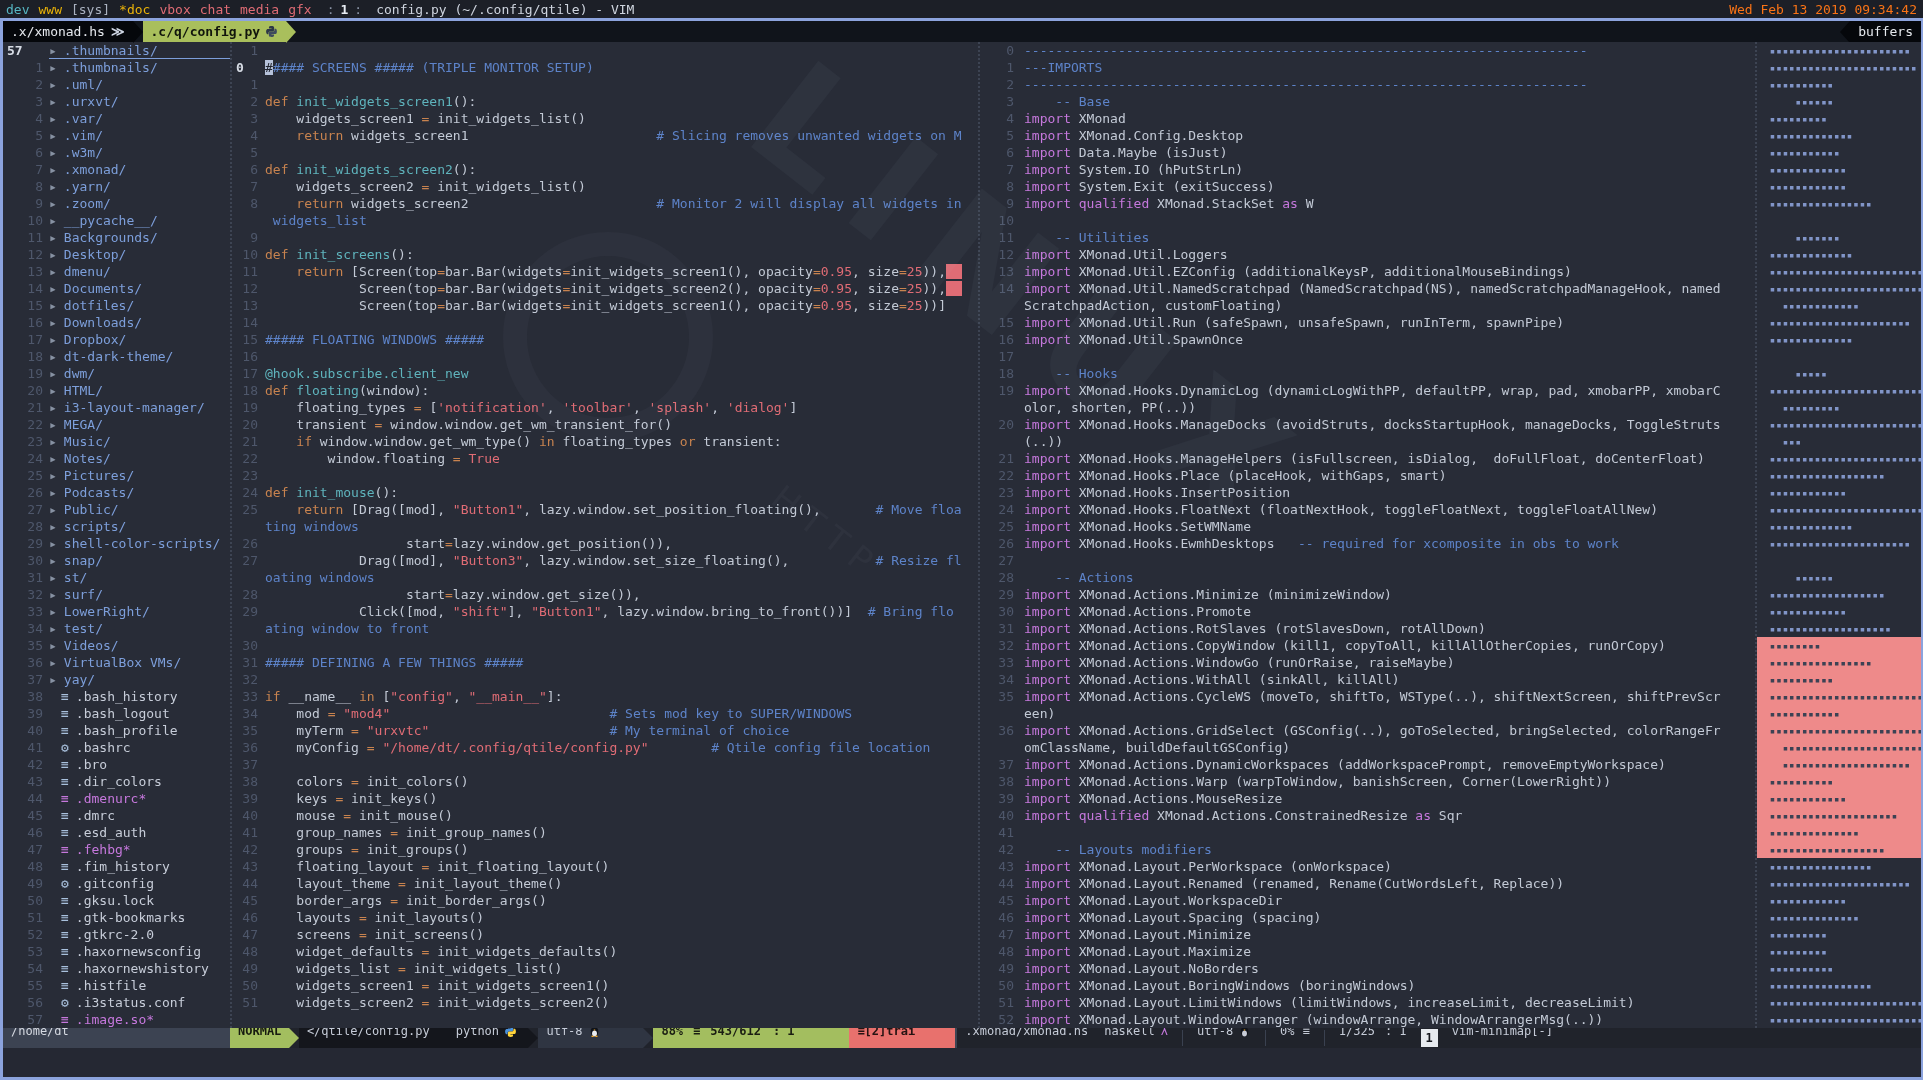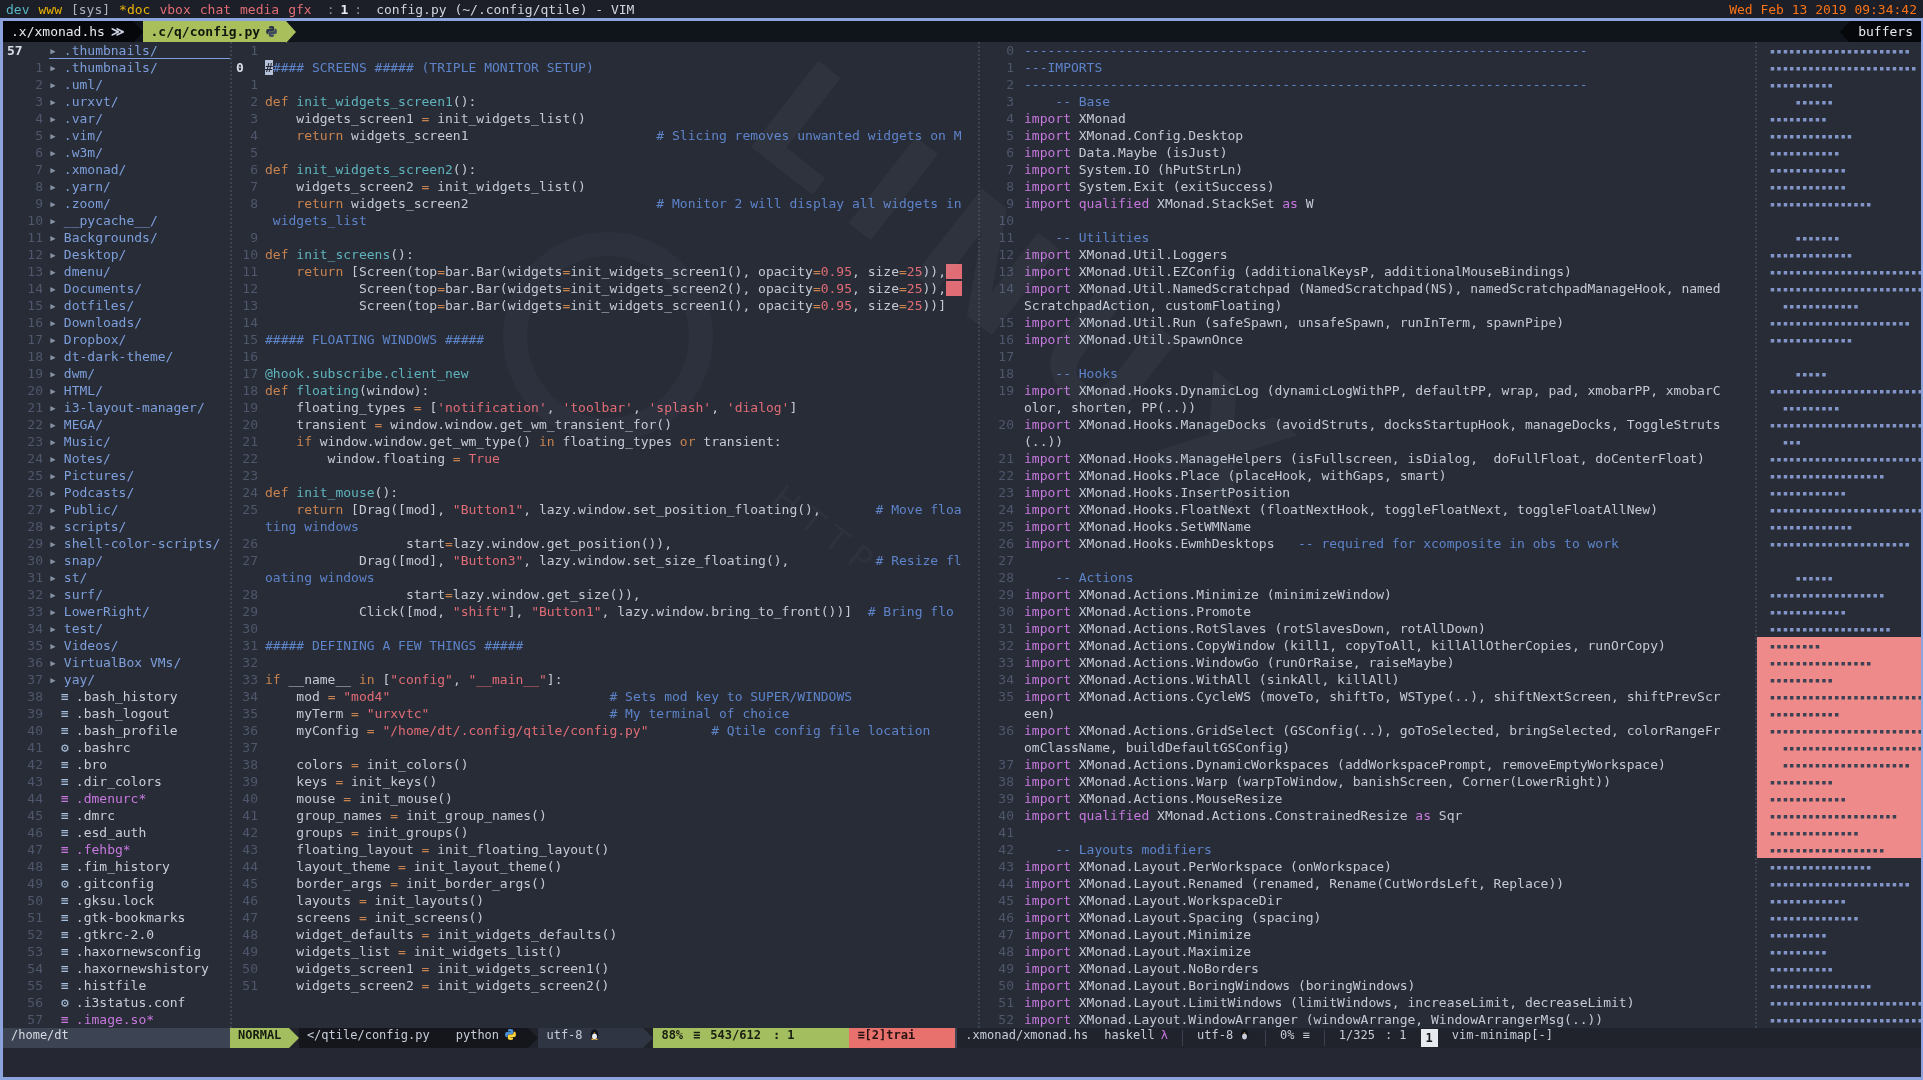--- a/index.html
+++ b/index.html
@@ -60,21 +60,21 @@
   .tree-file{color:#c7cdd9}
   .tree-exec .tree-file,.tree-exec .tree-ficon{color:#c678dd}
   .treecur-wrap{flex:1;border-bottom:1px solid var(--dir);display:flex}
   
   .mm-row{height:17px;display:flex;align-items:center;font-size:9px;letter-spacing:1px;
           color:var(--mmdot);white-space:pre;overflow:hidden}
   .mm-pink{background:var(--mmpink);color:#3c4254}
   
   #statusline{height:20px;flex:none;display:flex;align-items:stretch;background:#20232b;
               font-size:12px;color:#c6ccd8;overflow:hidden}
-  .seg{display:flex;align-items:flex-start;padding:0 8px;white-space:pre;overflow:hidden}
+  .seg{display:flex;align-items:flex-end;padding:10px 8px;white-space:pre;overflow:hidden}
   .seg-tree{width:227px;flex:none;background:#3c4352;color:#d6dae2}
   .seg-mode{background:var(--green);color:#171a10;font-weight:bold}
   .seg-dark{background:#14161c}
   .seg-enc{background:#2f3542}
   .seg-green{background:var(--green);color:#1a1d12;font-weight:bold}
   .seg-red{background:var(--red);color:#261312;font-weight:bold}
   .spl{width:0;height:0;border-top:10px solid transparent;border-bottom:10px solid transparent;flex:none}
   .arr-green{border-left:10px solid var(--green)}
   .arr-dark{border-left:10px solid #14161c}
   .arr-enc{border-left:10px solid #2f3542}
@@ -222,20 +222,21 @@
         <div class="row"><span class="ln">22</span><span class="txt"><span class="n">        window.floating </span><span class="o">= </span><span class="s">True</span></span></div>
         <div class="row"><span class="ln">23</span><span class="txt"></span></div>
         <div class="row"><span class="ln">24</span><span class="txt"><span class="k">def </span><span class="f">init_mouse</span><span class="n">():</span></span></div>
         <div class="row"><span class="ln">25</span><span class="txt"><span class="k">    return </span><span class="n">[Drag([mod], </span><span class="s">"Button1"</span><span class="n">, lazy.window.set_position_floating(),       </span><span class="c"># Move floa</span></span></div>
         <div class="row"><span class="ln"></span><span class="txt"><span class="c">ting windows</span></span></div>
         <div class="row"><span class="ln">26</span><span class="txt"><span class="n">                  start</span><span class="o">=</span><span class="n">lazy.window.get_position()),</span></span></div>
         <div class="row"><span class="ln">27</span><span class="txt"><span class="n">            Drag([mod], </span><span class="s">"Button3"</span><span class="n">, lazy.window.set_size_floating(),           </span><span class="c"># Resize fl</span></span></div>
         <div class="row"><span class="ln"></span><span class="txt"><span class="c">oating windows</span></span></div>
         <div class="row"><span class="ln">28</span><span class="txt"><span class="n">                  start</span><span class="o">=</span><span class="n">lazy.window.get_size()),</span></span></div>
         <div class="row"><span class="ln">29</span><span class="txt"><span class="n">            Click([mod, </span><span class="s">"shift"</span><span class="n">], </span><span class="s">"Button1"</span><span class="n">, lazy.window.bring_to_front())]  </span><span class="c"># Bring flo</span></span></div>
+        <div class="row"><span class="ln"></span><span class="txt"><span class="c">ating window to front</span></span></div>
         <div class="row"><span class="ln">30</span><span class="txt"></span></div>
         <div class="row"><span class="ln">31</span><span class="txt"><span class="c">##### DEFINING A FEW THINGS #####</span></span></div>
         <div class="row"><span class="ln">32</span><span class="txt"></span></div>
         <div class="row"><span class="ln">33</span><span class="txt"><span class="k">if </span><span class="n">__name__ </span><span class="k">in </span><span class="n">[</span><span class="s">"config"</span><span class="n">, </span><span class="s">"__main__"</span><span class="n">]:</span></span></div>
         <div class="row"><span class="ln">34</span><span class="txt"><span class="n">    mod </span><span class="o">= </span><span class="s">"mod4"</span><span class="n">                            </span><span class="c"># Sets mod key to SUPER/WINDOWS</span></span></div>
         <div class="row"><span class="ln">35</span><span class="txt"><span class="n">    myTerm </span><span class="o">= </span><span class="s">"urxvtc"</span><span class="n">                       </span><span class="c"># My terminal of choice</span></span></div>
         <div class="row"><span class="ln">36</span><span class="txt"><span class="n">    myConfig </span><span class="o">= </span><span class="s">"/home/dt/.config/qtile/config.py"</span><span class="n">        </span><span class="c"># Qtile config file location</span></span></div>
         <div class="row"><span class="ln">37</span><span class="txt"></span></div>
         <div class="row"><span class="ln">38</span><span class="txt"><span class="n">    colors </span><span class="o">= </span><span class="n">init_colors()</span></span></div>
         <div class="row"><span class="ln">39</span><span class="txt"><span class="n">    keys </span><span class="o">= </span><span class="n">init_keys()</span></span></div>

